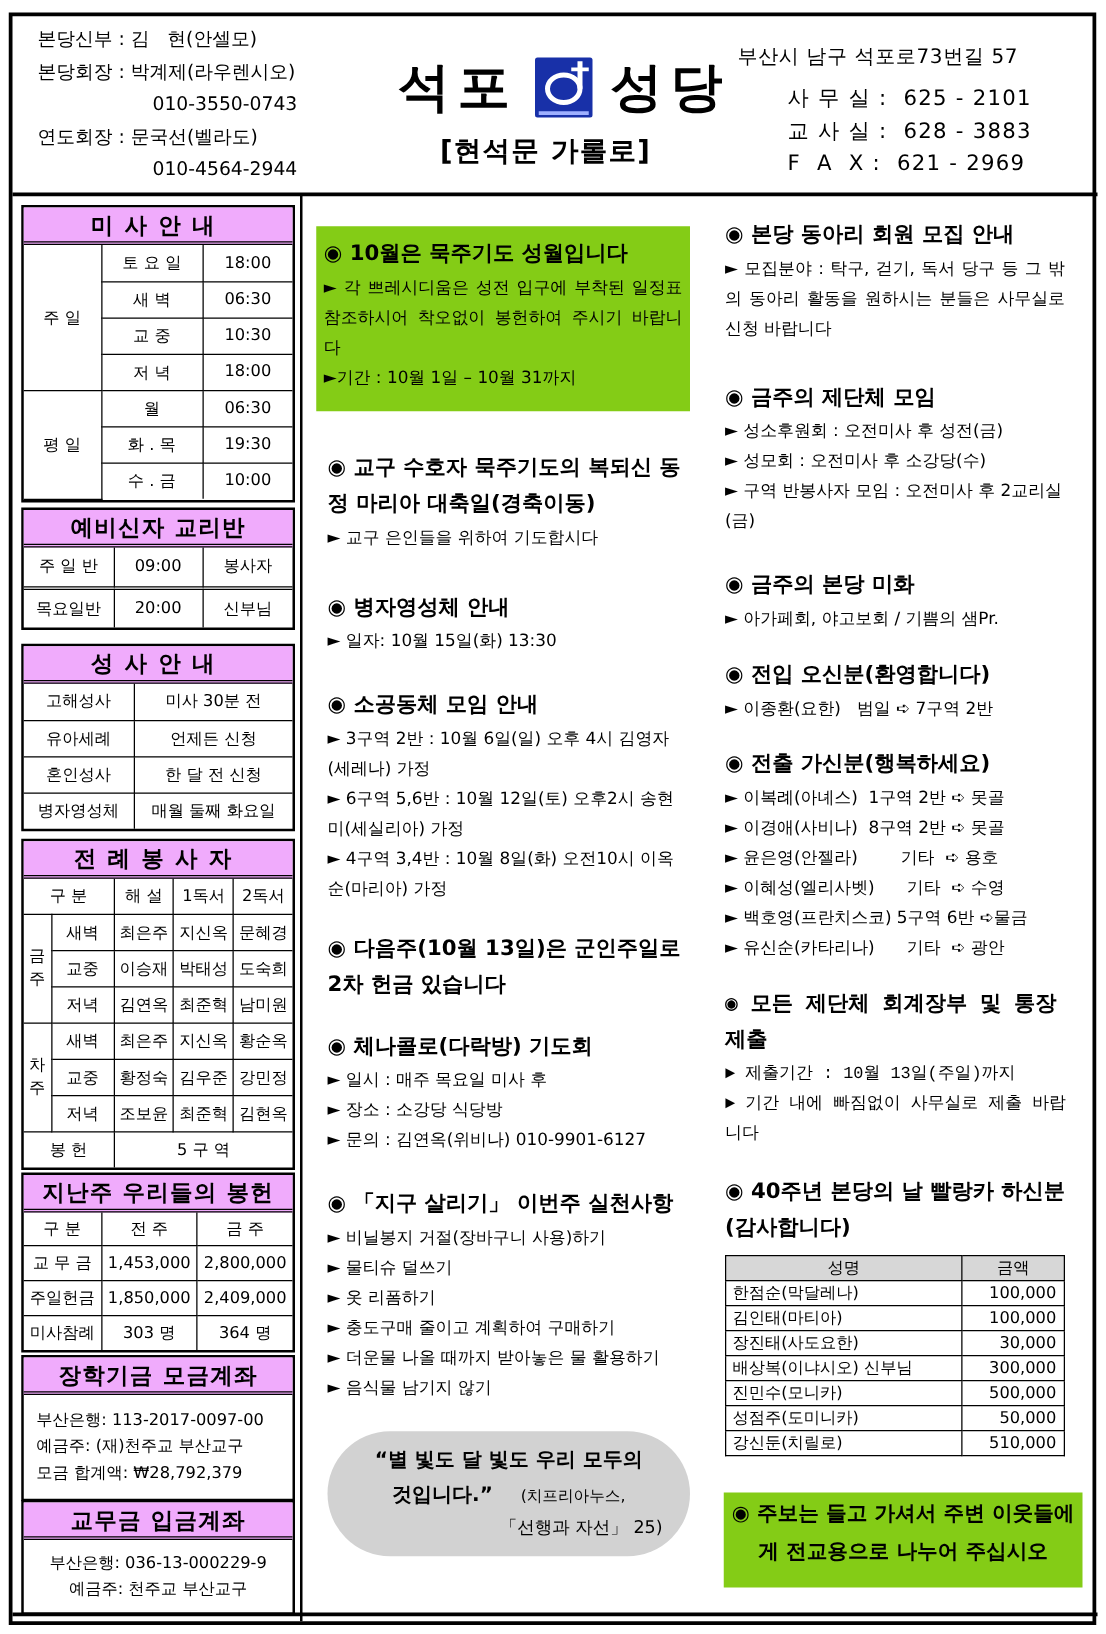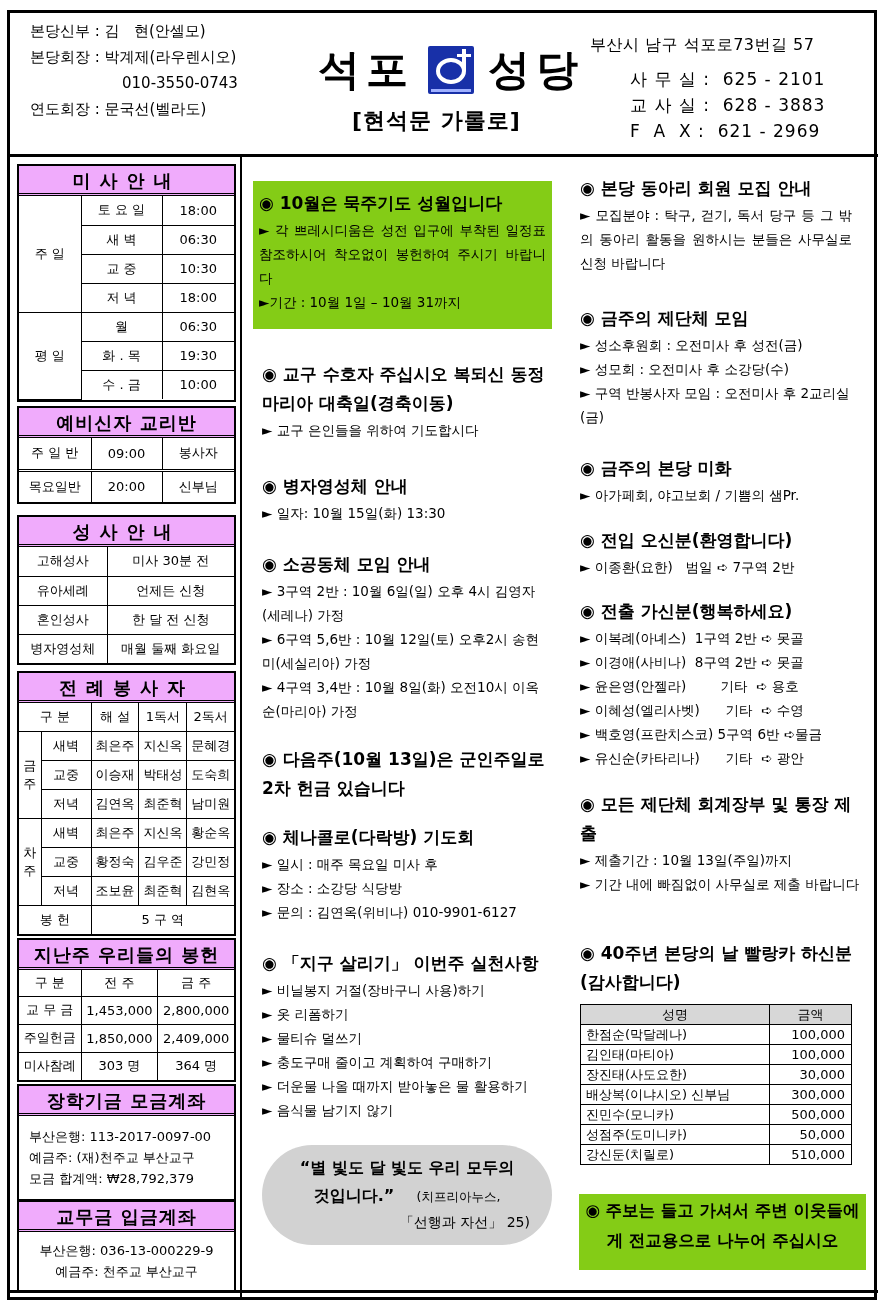--- a/index.html
+++ b/index.html
@@ -60,20 +60,21 @@
 </head>
 <body>
 
 <div class="frame"></div>
 
 <div class="header-left">
   <div class="row"><span>본당신부</span> : <span>김   현(안셀모)</span></div>
   <div class="row"><span>본당회장</span> : <span>박계제(라우렌시오)</span></div>
   <div class="row phone">010-3550-0743</div>
   <div class="row"><span>연도회장</span> : <span>문국선(벨라도)</span></div>
+  <div class="row phone">010-4564-2944</div>
 </div>
 
 <div class="title">
   <span>석포</span>
   <span class="logo">
     <span class="ring"></span>
       <span class="cross-v"></span>
       <span class="cross-h"></span>
       <span class="caption"></span>
   </span>
@@ -272,21 +273,21 @@
   </div>
 </div>
 
 <div class="sec gray-box" style="left:253px; top:181px; width:299px; height:148px; padding:8px 6px;">
   <div class="h">◉ 10월은 묵주기도 성월입니다</div>
   <div class="bullet-line" style="text-align:justify;">► 각 쁘레시디움은 성전 입구에 부착된 일정표 참조하시어 착오없이 봉헌하여 주시기 바랍니다</div>
   <div class="bullet-line">►기간 : 10월 1일 – 10월 31까지</div>
 </div>
 
 <div class="sec" style="left:262px; top:360px; width:290px;">
-  <div class="h">◉ 교구 수호자 주십시오 복되신 동정 마리아 대축일(경축이동)</div>
+  <div class="h">◉ 교구 수호자 묵주기도의 복되신 동정 마리아 대축일(경축이동)</div>
   <div>► 교구 은인들을 위하여 기도합시다</div>
 </div>
 
 <div class="sec" style="left:262px; top:472px; width:290px;">
   <div class="h">◉ 병자영성체 안내</div>
   <div>► 일자: 10월 15일(화) 13:30</div>
 </div>
 
 <div class="sec" style="left:262px; top:550px; width:290px;">
   <div class="h">◉ 소공동체 모임 안내</div>
@@ -302,22 +303,22 @@
 <div class="sec" style="left:262px; top:823px; width:290px;">
   <div class="h">◉ 체나콜로(다락방) 기도회</div>
   <div>► 일시 : 매주 목요일 미사 후</div>
   <div>► 장소 : 소강당 식당방</div>
   <div>► 문의 : 김연옥(위비나) 010-9901-6127</div>
 </div>
 
 <div class="sec" style="left:262px; top:949px; width:290px;">
   <div class="h">◉ 「지구 살리기」 이번주 실천사항</div>
   <div>► 비닐봉지 거절(장바구니 사용)하기</div>
+  <div>► 물티슈 덜쓰기</div>
   <div>► 옷 리폼하기</div>
-  <div>► 물티슈 덜쓰기</div>
   <div>► 충도구매 줄이고 계획하여 구매하기</div>
   <div>► 더운물 나올 때까지 받아놓은 물 활용하기</div>
   <div>► 음식물 남기지 않기</div>
 </div>
 
 <div class="quote">
   <div class="q1">“별 빛도 달 빛도 우리 모두의</div>
   <div class="q2"><span>것입니다.”</span>&nbsp;&nbsp;&nbsp;&nbsp;<span class="cite">(치프리아누스,</span></div>
   <div class="cite2">「선행과 자선」 25)</div>
 </div>
@@ -347,21 +348,21 @@
 <div class="sec" style="left:580px; top:597px; width:272px;">
   <div class="h">◉ 전출 가신분(행복하세요)</div>
   <div style="white-space:pre;">► 이복례(아녜스)  1구역 2반 ➪ 못골</div>
   <div style="white-space:pre;">► 이경애(사비나)  8구역 2반 ➪ 못골</div>
   <div style="white-space:pre;">► 윤은영(안젤라)        기타  ➪ 용호</div>
   <div style="white-space:pre;">► 이혜성(엘리사벳)      기타  ➪ 수영</div>
   <div style="white-space:pre;">► 백호영(프란치스코) 5구역 6반 ➪물금</div>
   <div style="white-space:pre;">► 유신순(카타리나)      기타  ➪ 광안</div>
 </div>
 
-<div class="sec" style="left:580px; top:790px; width:280px;">
+<div class="sec" style="left:580px; top:790px; width:280px;font-family:Liberation Mono, monospace;">
   <div class="h">◉ 모든 제단체 회계장부 및 통장 제출</div>
   <div>► 제출기간 : 10월 13일(주일)까지</div>
   <div>► 기간 내에 빠짐없이 사무실로 제출 바랍니다</div>
 </div>
 
 <div class="sec" style="left:580px; top:939px; width:280px;">
   <div class="h">◉ 40주년 본당의 날 빨랑카 하신분 (감사합니다)</div>
 </div>
 
 <div style="position:absolute; left:580px; top:1004px;">

